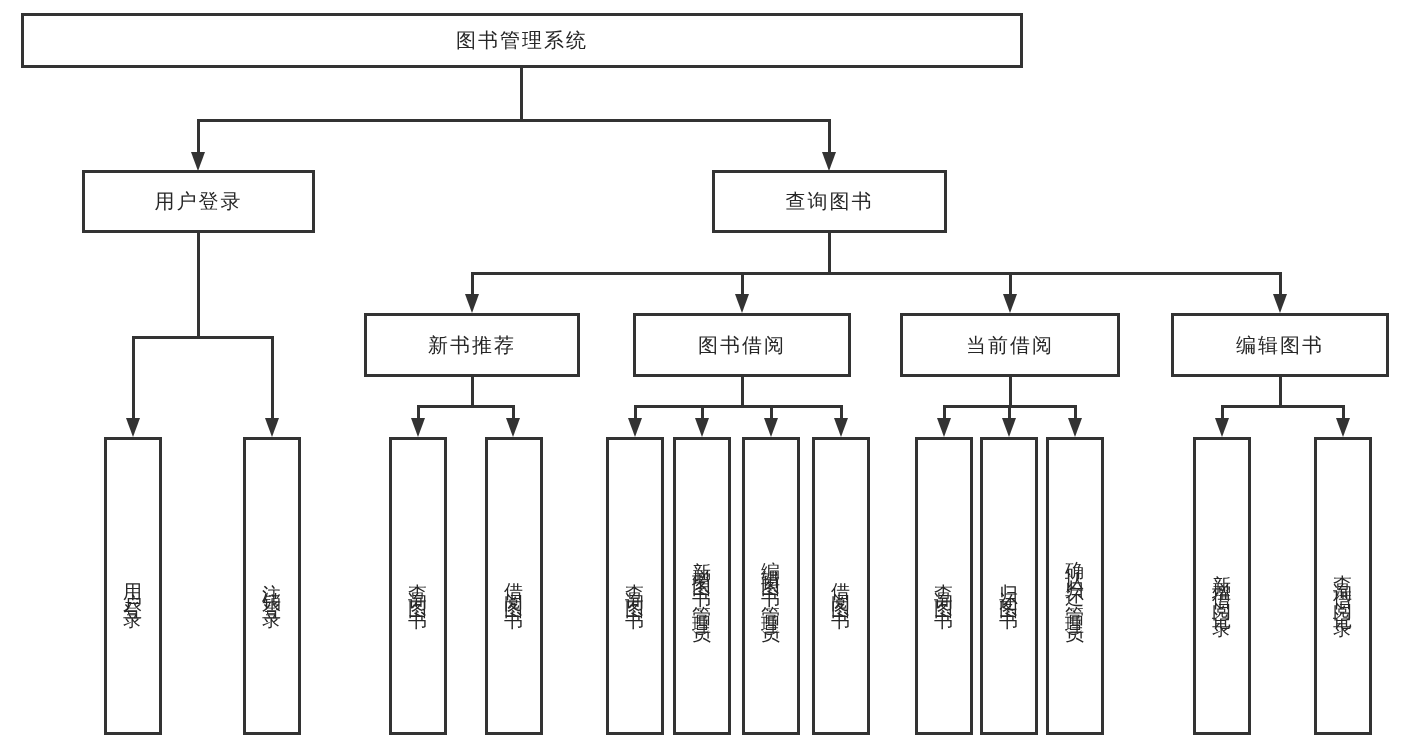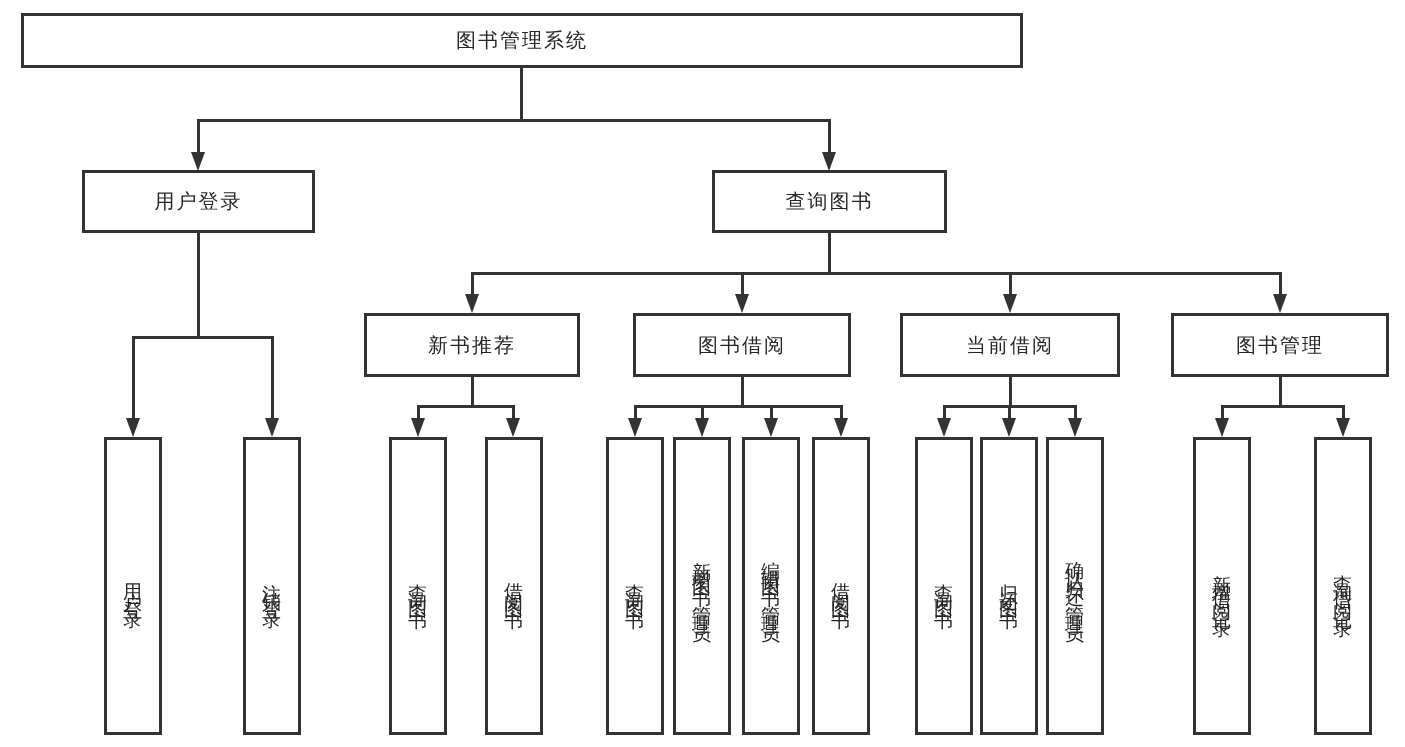--- a/index.html
+++ b/index.html
@@ -82,21 +82,21 @@
 
   <div class="box" style="left:364px; top:313px; width:216px; height:64px;">
     <span>新书推荐</span>
   </div>
 
   <div class="box" style="left:900px; top:313px; width:220px; height:64px;">
     <span>当前借阅</span>
   </div>
 
   <div class="box" style="left:1171px; top:313px; width:218px; height:64px;">
-    <span>图书管理</span>
+    <span>编辑图书</span>
   </div>
 
   <div class="box vbox" style="left:104px; top:437px; width:58px; height:298px;">
     <span>用户登录</span>
   </div>
   <div class="box vbox" style="left:243px; top:437px; width:58px; height:298px;">
     <span>注销登录</span>
   </div>
 
   <div class="box vbox" style="left:389px; top:437px; width:58px; height:298px;">

